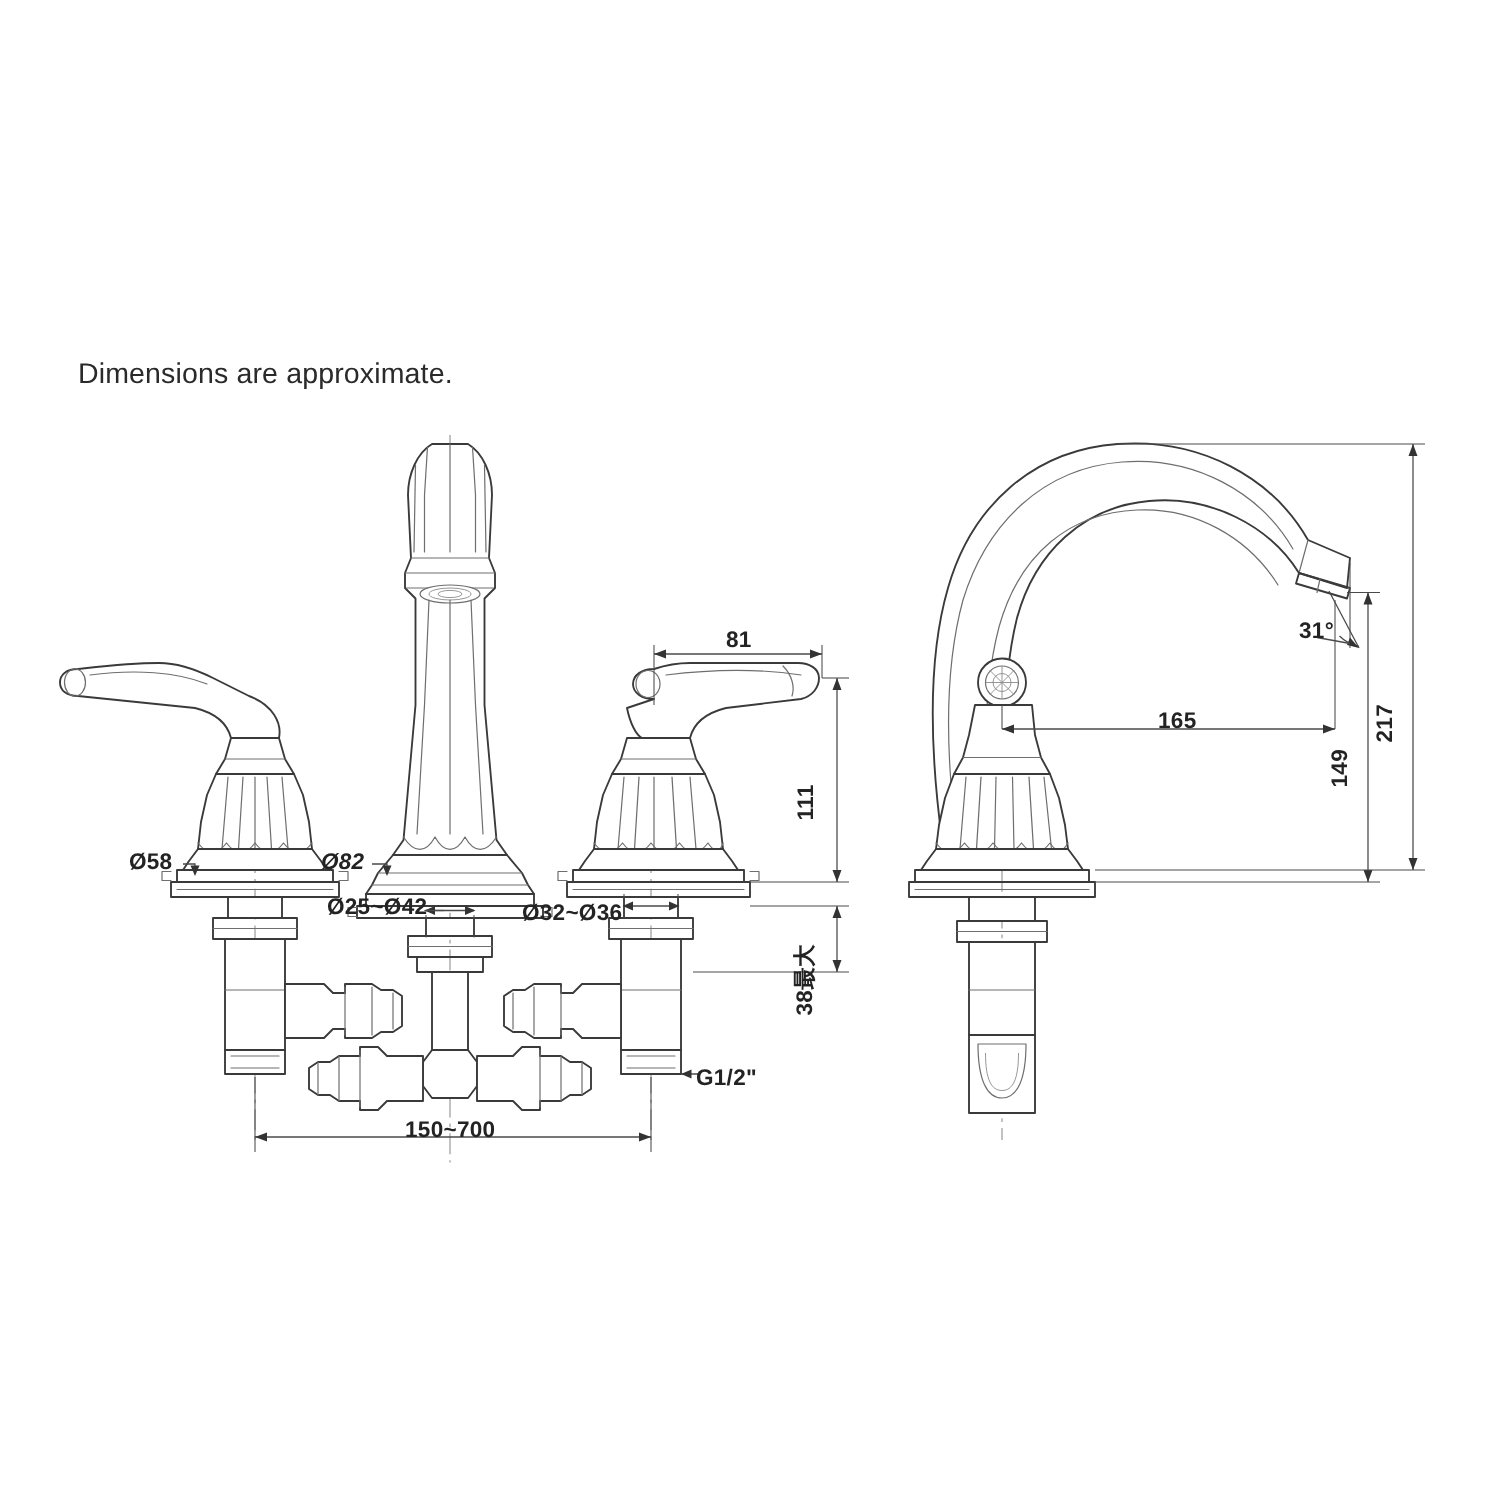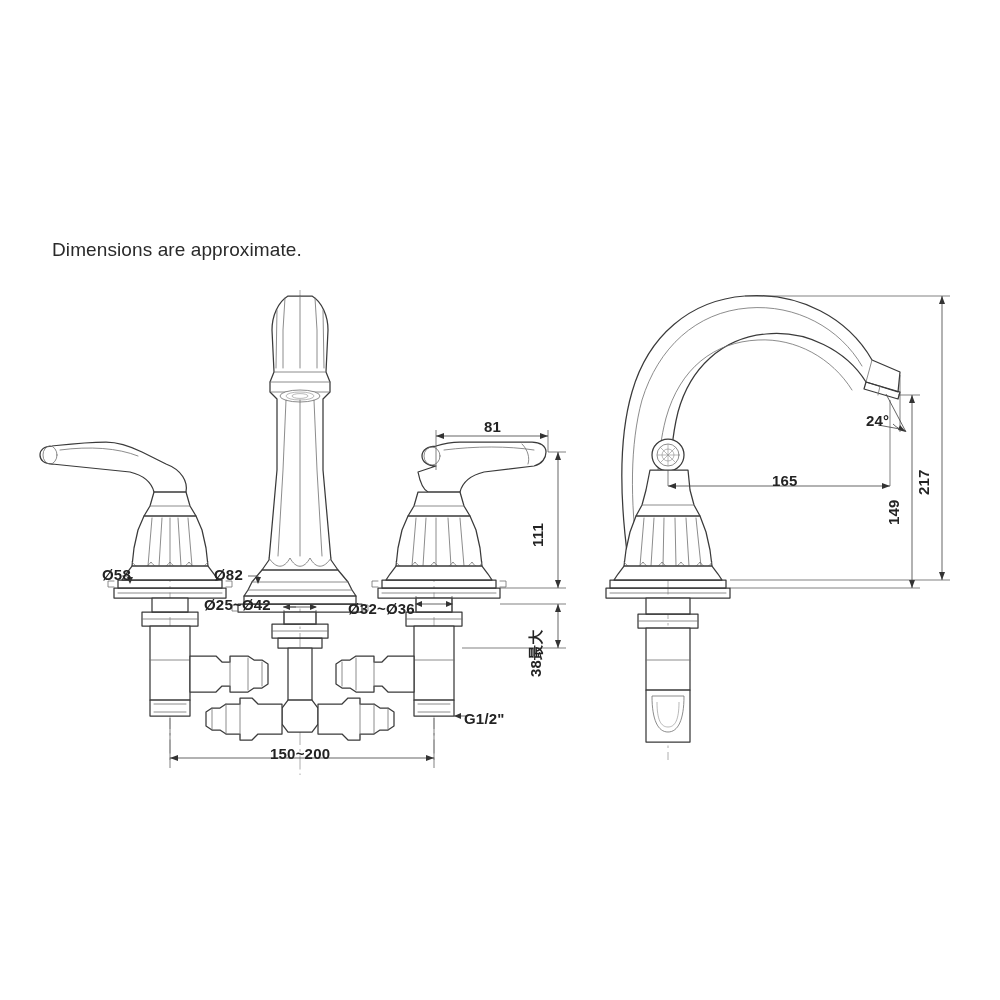--- a/index.html
+++ b/index.html
@@ -371,39 +371,39 @@
       <path class="arrowf" d="M 942,580 L 939,572 L 945,572 Z"></path>
 
       <path class="dimext" d="M 900,375 L 900,432"></path>
       <path class="dim" d="M 886,394 L 906,432"></path>
       <path class="dim" d="M 893,424 C 897,428 901,430 906,431"></path>
       <path class="arrowf" d="M 906,432 L 898,430 L 900,425 Z"></path>
       <path class="dim" d="M 878,425 L 900,429"></path>
     </g>
   </svg>
 
-  <div class="dimtext" style="left:102px; top:566px;">Ø58</div>
-
-  <div class="dimtext" style="left:214px; top:566px;">Ø82</div>
-
-  <div class="dimtext" style="left:204px; top:596px;">Ø25~Ø42</div>
+  <div class="dimtext" style="left:86px; top:566px;">Ø58</div>
+
+  <div class="dimtext" style="left:214px; top:566px;font-style:italic;">Ø82</div>
+
+  <div class="dimtext" style="left:218px; top:596px;">Ø25~Ø42</div>
 
   <div class="dimtext" style="left:348px; top:600px;">Ø32~Ø36</div>
 
   <div class="dimtext" style="left:484px; top:418px;text-align:right;">81</div>
 
   <div class="dimtext rot" style="left:546px; top:530px;">111</div>
 
   <div class="dimtext rot" style="left:546px; top:658px;">38最大</div>
 
-  <div class="dimtext" style="left:270px; top:745px;">150~200</div>
+  <div class="dimtext" style="left:270px; top:745px;">150~700</div>
 
   <div class="dimtext" style="left:464px; top:710px;">G1/2"</div>
 
   <div class="dimtext" style="left:772px; top:472px;">165</div>
 
   <div class="dimtext rot" style="left:902px; top:508px;">149</div>
 
   <div class="dimtext rot" style="left:932px; top:478px;">217</div>
 
-  <div class="dimtext" style="left:866px; top:412px;">24°</div>
+  <div class="dimtext" style="left:866px; top:412px;">31°</div>
 
 </div>
 
 </body></html>

